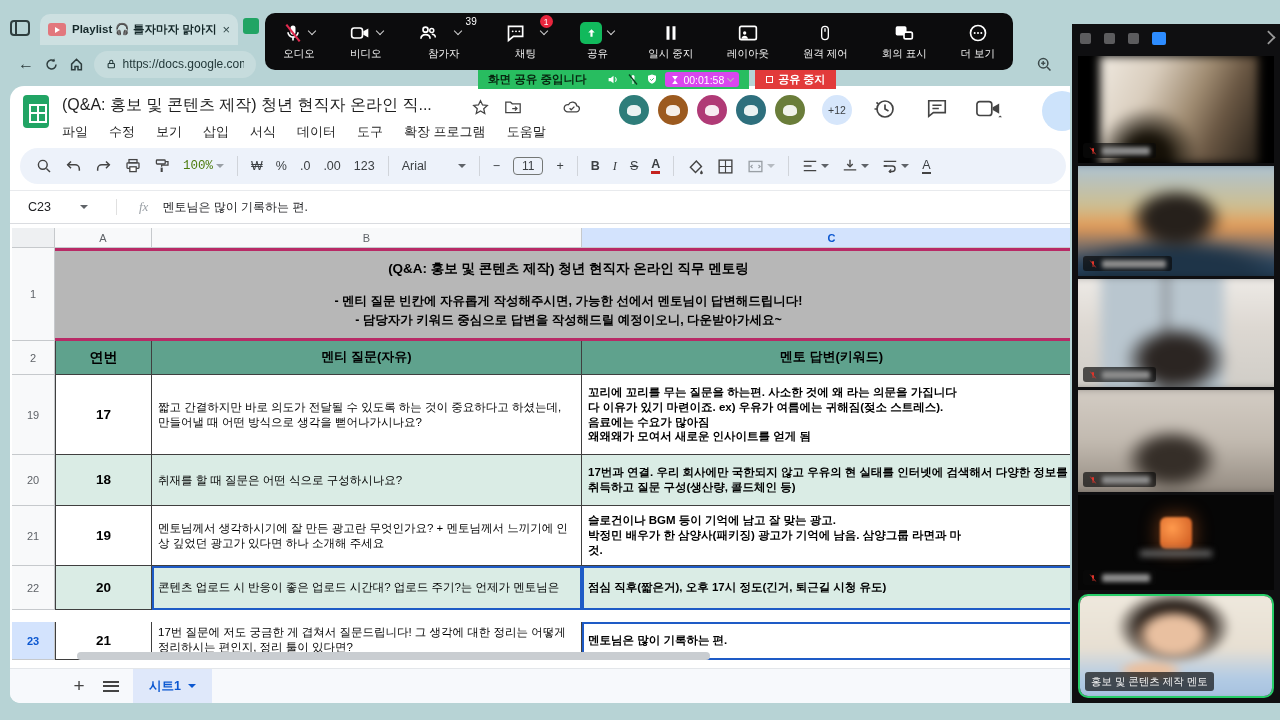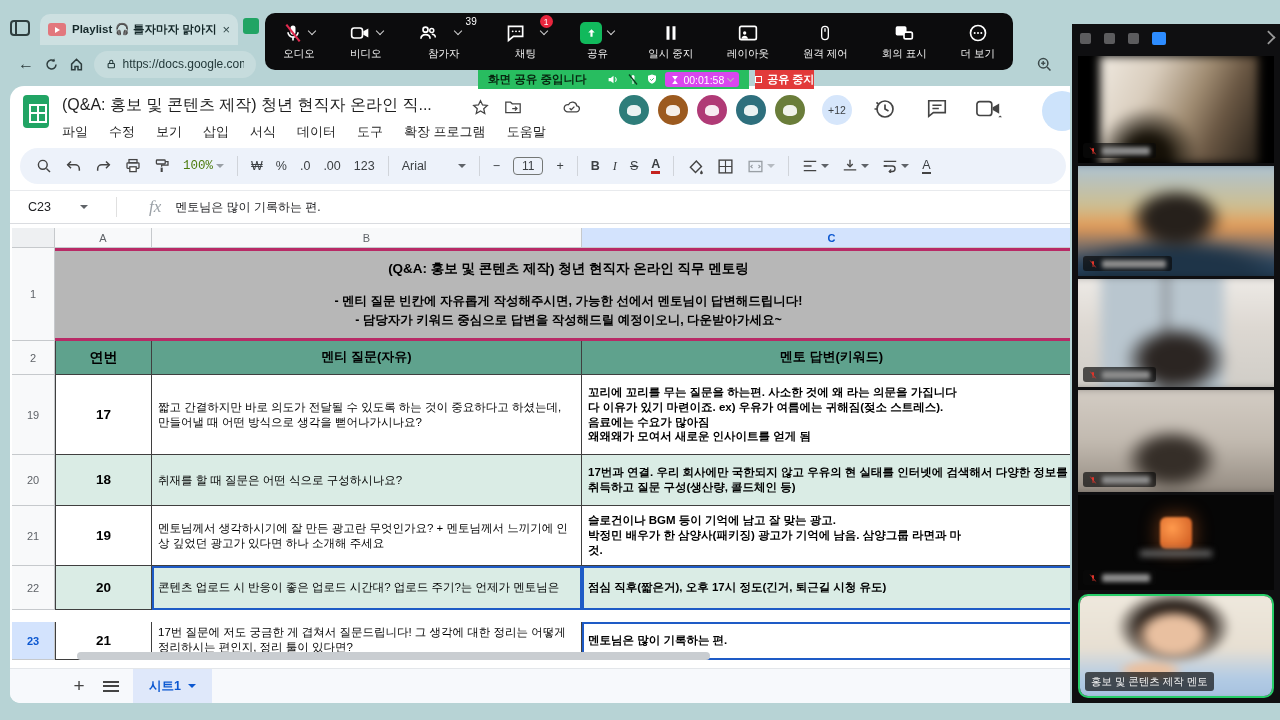--- a/index.html
+++ b/index.html
@@ -31,21 +31,21 @@
   .zi-sup{position:absolute;top:-6px;right:-16px;font-size:10px;color:#fff;}
   .zi-dot{position:absolute;top:-7px;right:-6px;background:#e8263d;color:#fff;font-size:8.5px;width:13px;height:13px;border-radius:50%;
           display:flex;align-items:center;justify-content:center;}
   .share-sq{width:22px;height:22px;background:#11b95c;border-radius:5px;display:flex;align-items:center;justify-content:center;}
   
   .banner{position:absolute;left:478px;top:70px;height:19px;display:flex;z-index:31;}
   .banner-green{background:#28bd60;display:flex;align-items:center;gap:7px;padding:0 10px;}
   .banner-msg{font-size:11.5px;font-weight:700;color:#07250f;margin-right:14px;}
   .timer{background:#d946ef;border-radius:3px;height:15px;display:flex;align-items:center;gap:4px;padding:0 6px;color:#fff;font-size:10.5px;}
   .tchev{width:5px;height:5px;border-right:1.4px solid #bbb;border-bottom:1.4px solid #bbb;transform:rotate(45deg);margin-top:-2px;}
-  .stopbtn{background:#e23a3a;color:#fff;font-size:11px;font-weight:700;display:flex;align-items:center;gap:5px;padding:0 0;margin-left:6px;justify-content:flex-end;}
+  .stopbtn{background:#e23a3a;color:#fff;font-size:11px;font-weight:700;display:flex;align-items:center;gap:5px;padding:0 11px;margin-left:6px;justify-content:flex-end;}
   .stop-sq{width:7px;height:7px;border:1.6px solid #fff;}
   
   .app{position:absolute;left:10px;top:86px;width:1060px;height:617px;background:#fff;border-radius:14px 0 0 10px;overflow:hidden;z-index:5;}
   .logo{position:absolute;left:13px;top:9px;width:26px;height:33px;background:#21a464;border-radius:4px;}
   .logo::after{content:"";position:absolute;left:6px;top:9px;width:14px;height:15px;
       background:linear-gradient(#fff,#fff) 0 6px/14px 2px no-repeat,linear-gradient(#fff,#fff) 6px 0/2px 15px no-repeat,
       border-box; border:2px solid #fff;}
   .doc-title{position:absolute;left:52px;top:9px;font-size:16px;color:#1f1f1f;white-space:nowrap;width:400px;overflow:hidden;}
   .hicon{position:absolute;top:13px;color:#444;}
   .menus{position:absolute;left:52px;top:37px;display:flex;gap:21px;font-size:13px;color:#1f1f1f;}
@@ -61,21 +61,21 @@
   .tb{flex:none;display:flex;align-items:center;gap:3px;}
   .gray{color:#4d7c0f;font-family:Liberation Mono, monospace;}
   .caret{width:0;height:0;border-left:4px solid transparent;border-right:4px solid transparent;border-top:4.5px solid #5f6368;}
   .fsz{border:1px solid #747775;border-radius:4px;padding:1px 8px;font-size:12px;}
   .bB{font-weight:700;} .bI{font-style:italic;font-family:"Liberation Serif",serif;} .bS{text-decoration:line-through;}
   .bA{border-bottom:3px solid #c5221f;line-height:1;padding-bottom:1px;font-weight:700;}
   
   .fbar{position:absolute;left:0;top:104px;width:100%;height:34px;border-top:1px solid #e8eaed;border-bottom:1px solid #dadce0;
         display:flex;align-items:center;}
   .namebox{width:88px;display:flex;align-items:center;justify-content:space-between;padding:0 10px 0 18px;font-size:12.5px;}
-  .fx{font-style:italic;color:#9aa0a6;font-family:"Liberation Serif",serif;font-size:17px;margin:0 14px 0 18px;border-left:1px solid #e0e0e0;padding-left:32px;}
+  .fx{font-style:italic;color:#9aa0a6;font-family:"Liberation Serif",serif;font-size:13px;margin:0 14px 0 18px;border-left:1px solid #e0e0e0;padding-left:22px;}
   .fval{font-size:12px;color:#202124;}
   
   .grid{position:absolute;left:2px;top:142px;right:0;height:432px;overflow:hidden;font-size:11.5px;}
   .grow{display:flex;}
   .gw{width:43px;flex:none;background:#f8f9fa;border-right:1px solid #c6c9cc;border-bottom:1px solid #c6c9cc;
       display:flex;align-items:center;justify-content:center;color:#5f6368;font-size:11px;}
   .ch{background:#f8f9fa;border-right:1px solid #c6c9cc;border-bottom:1px solid #c6c9cc;display:flex;align-items:center;justify-content:center;color:#5f6368;font-size:11px;}
   .ca{width:97px;flex:none;} .cb{width:430px;flex:none;} .cc{width:500px;flex:none;font-weight:bold;}
   .selhead{background:#d3e3fd !important;color:#0b57d0 !important;font-weight:700;}
   .hrow{height:20px;}

